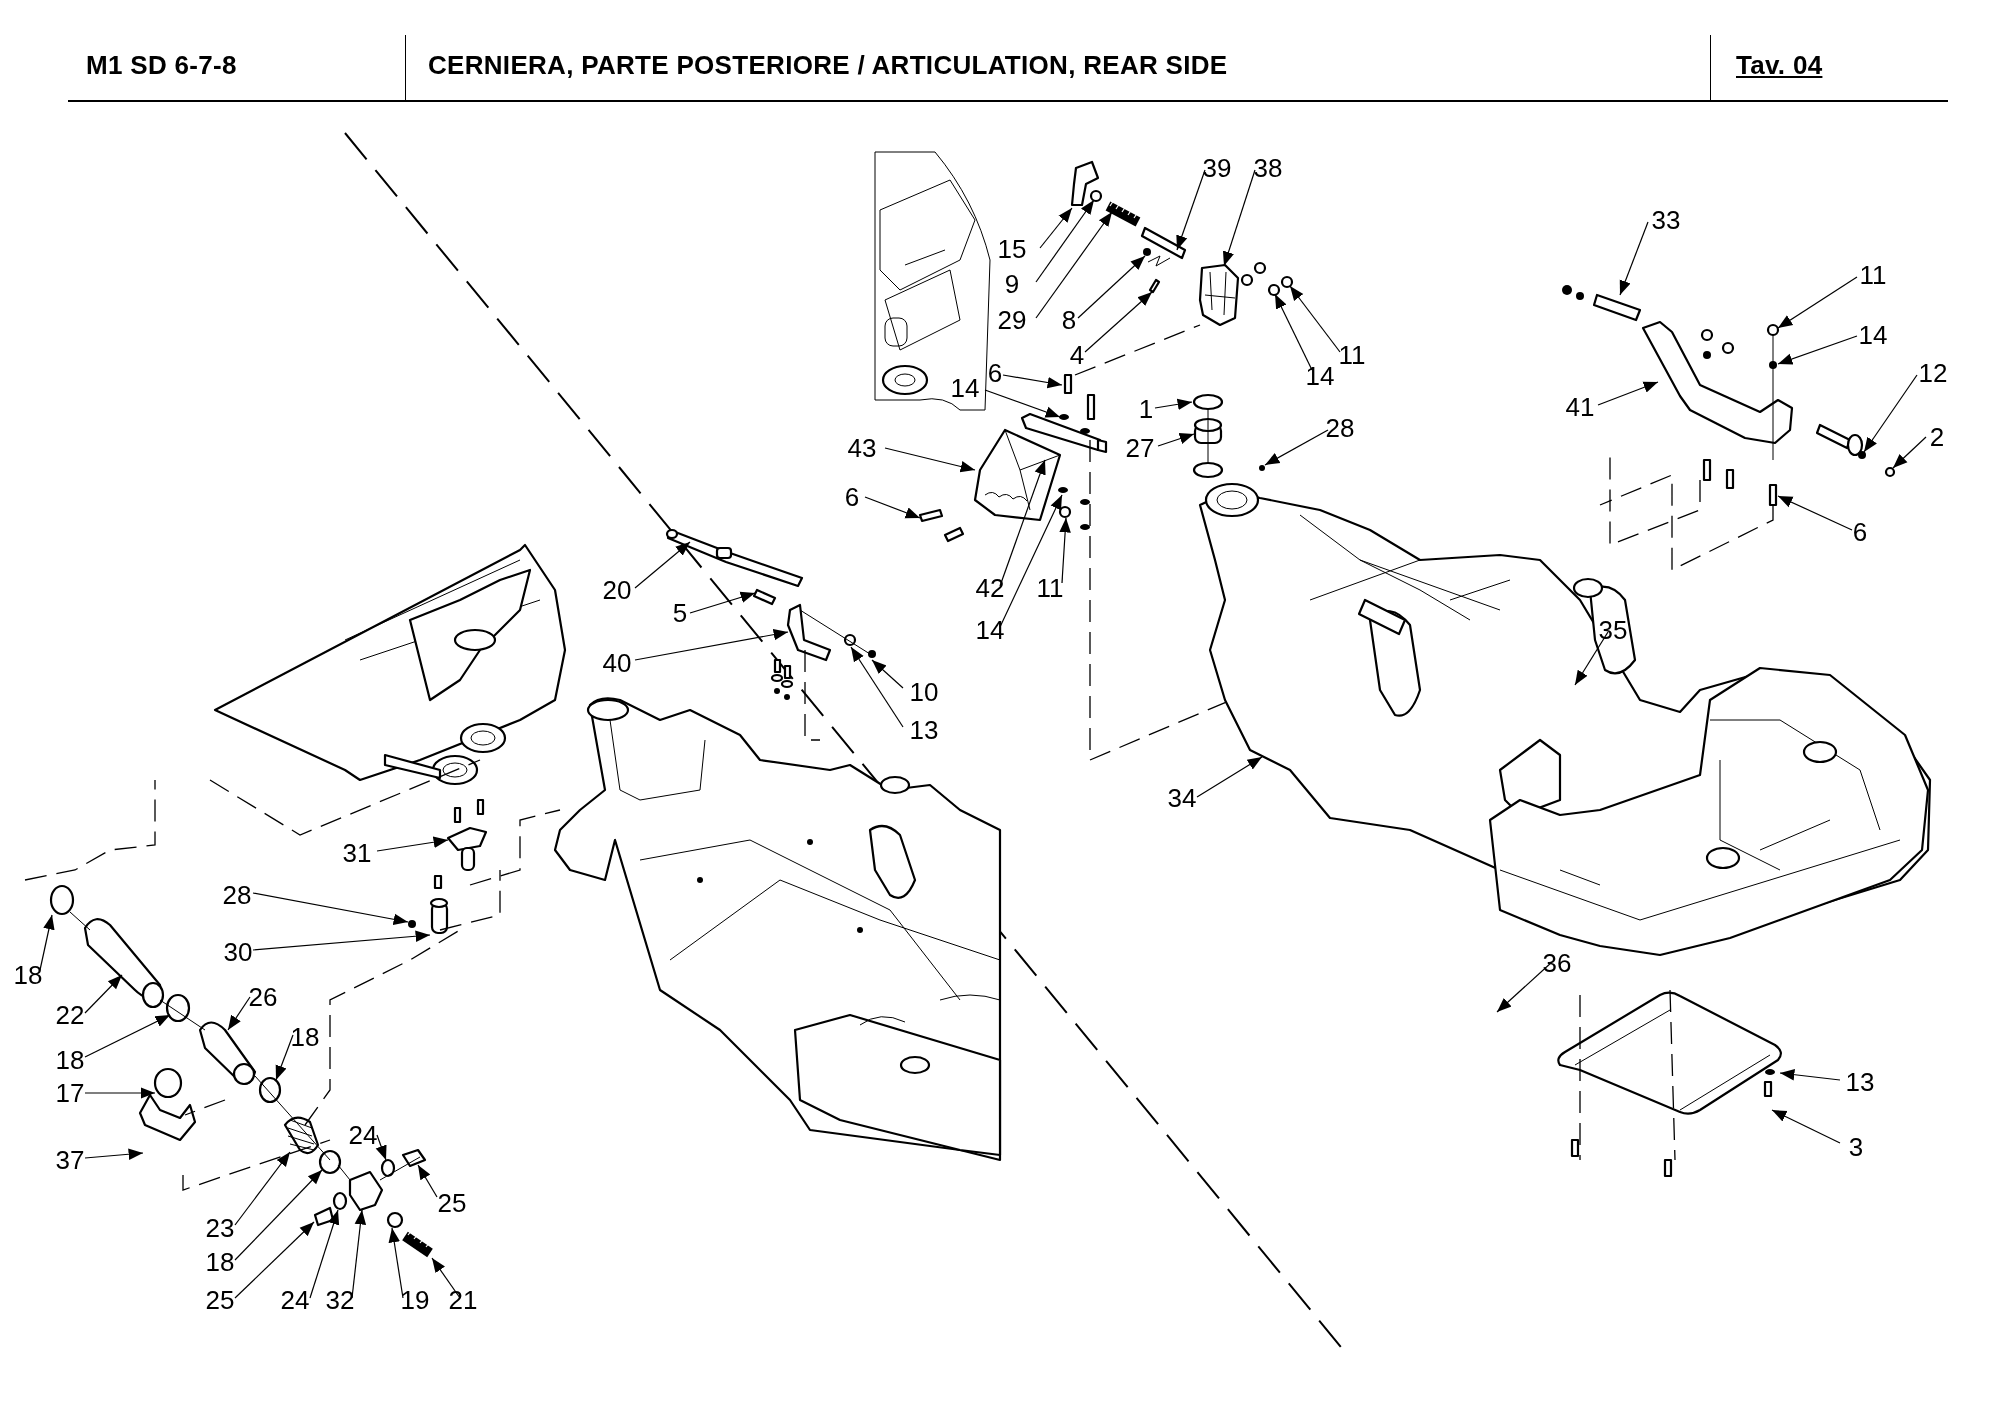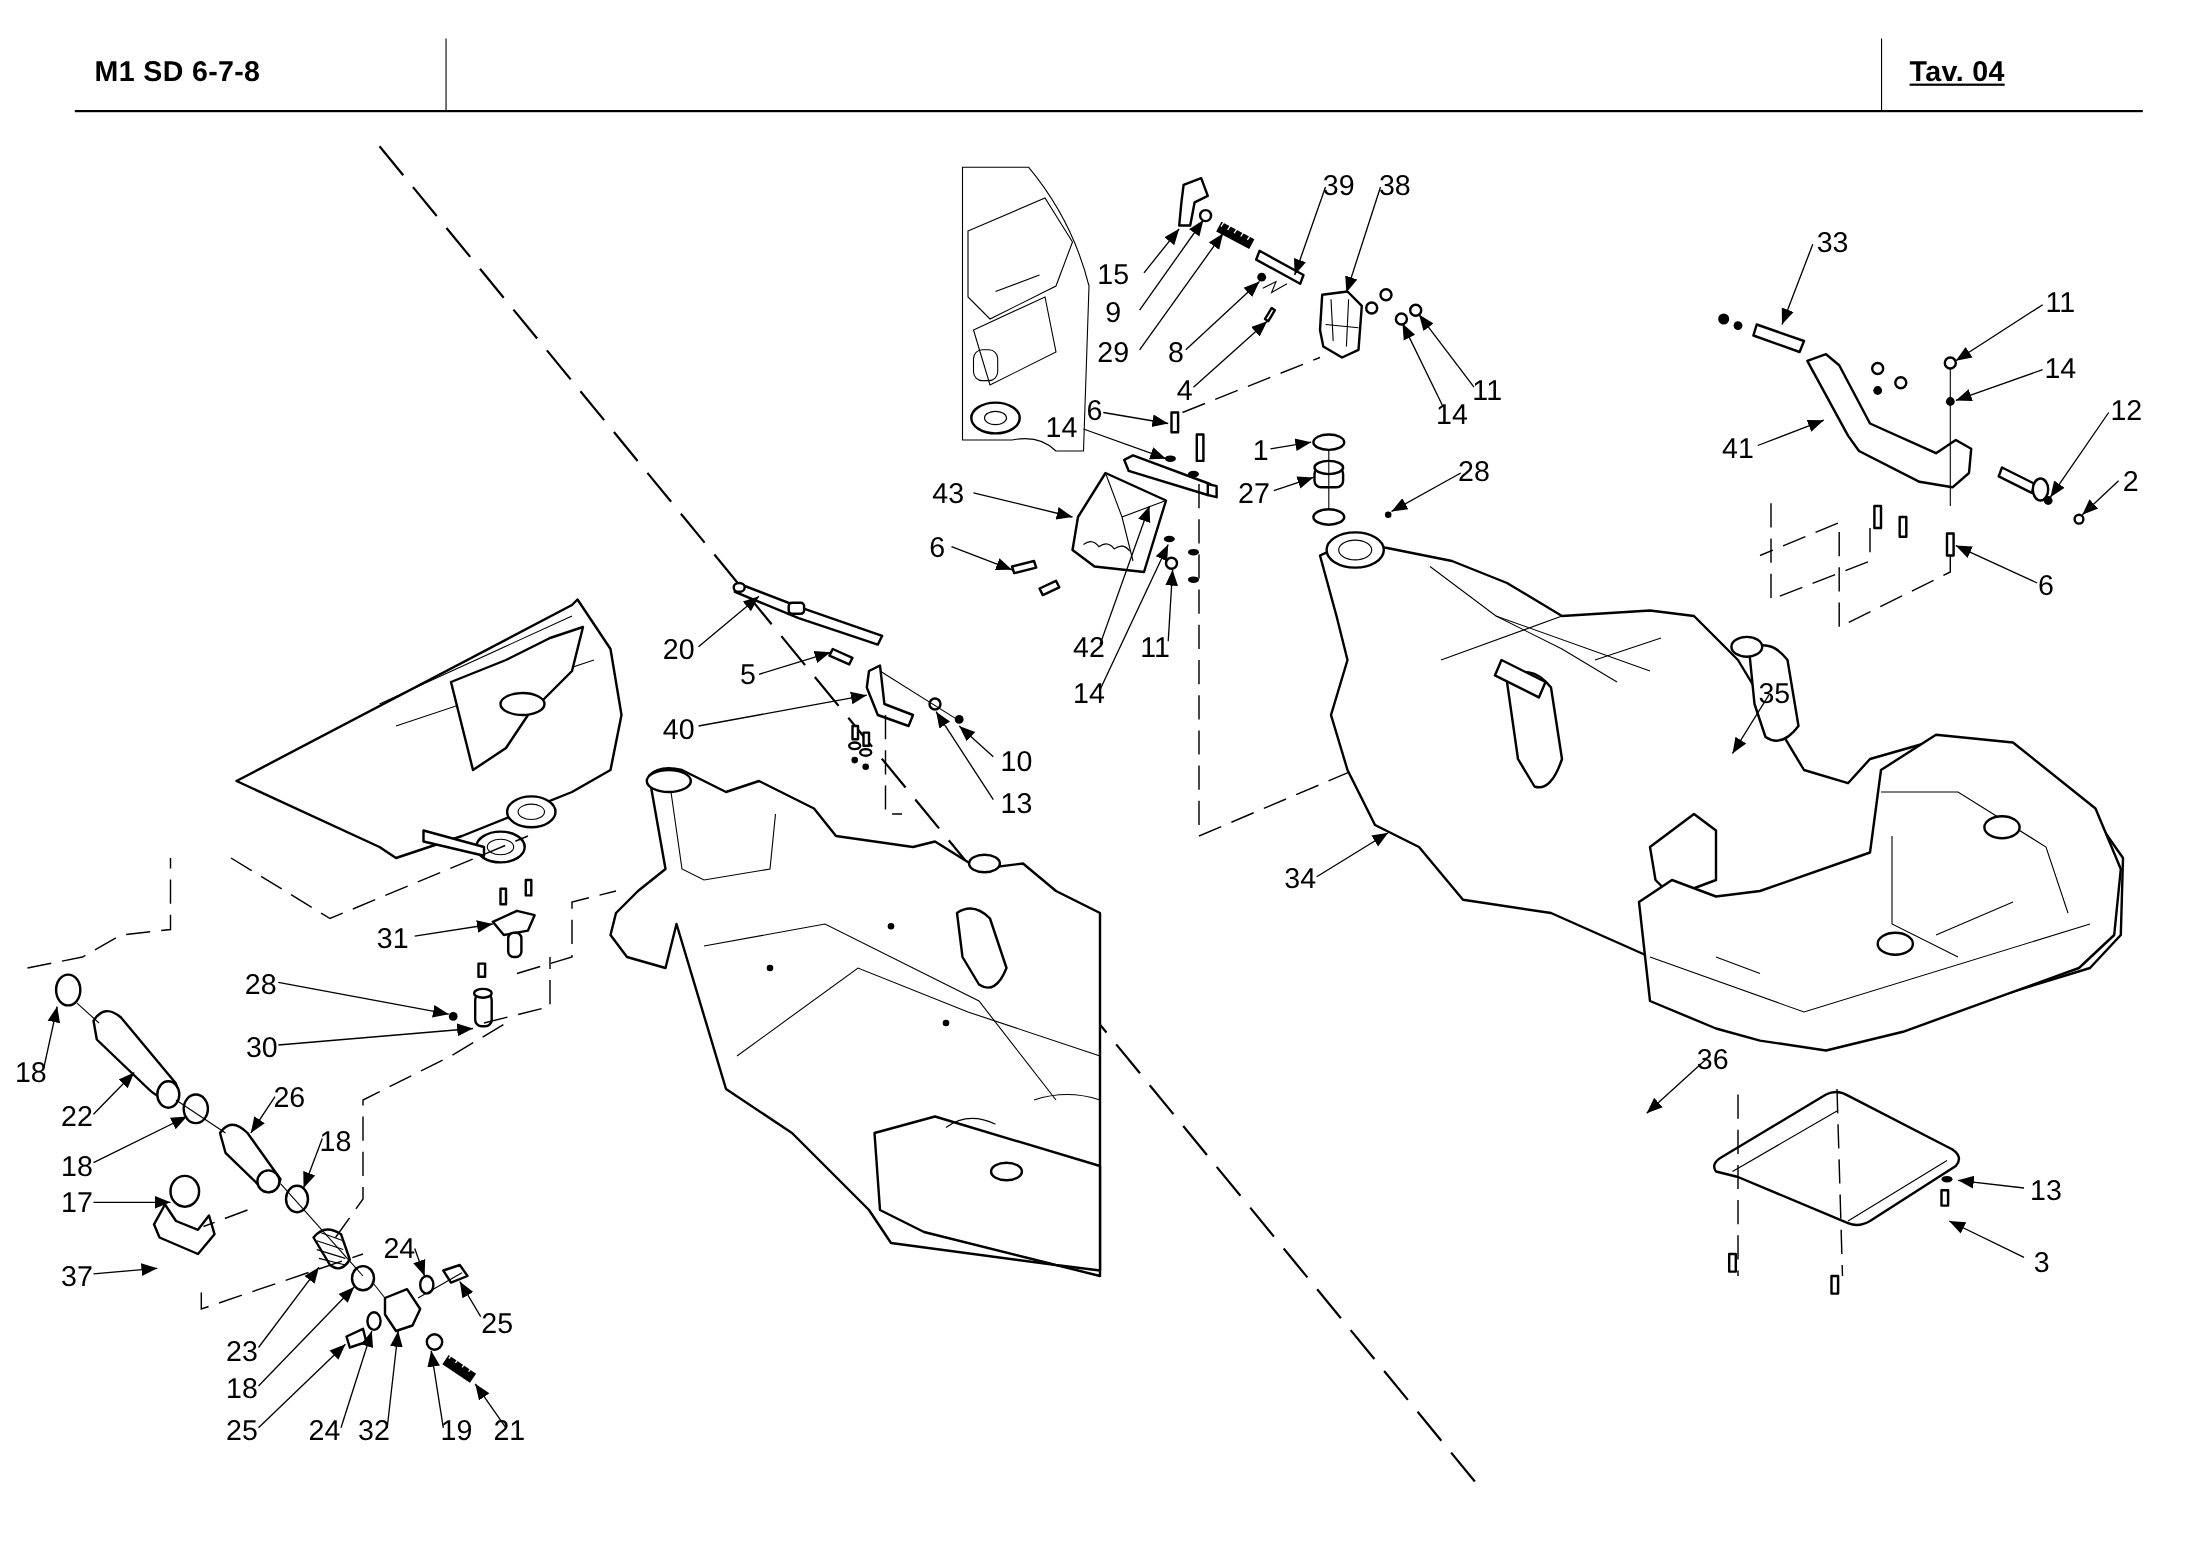--- a/index.html
+++ b/index.html
@@ -19,20 +19,21 @@
   .dash{stroke:#000;stroke-width:1.3;fill:none;stroke-dasharray:22 10;}
   .dashsep{stroke:#000;stroke-width:2;fill:none;stroke-dasharray:34 14;}
   .dot{fill:#000;}
 </style>
 </head>
 <body>
 
 <div class="hdr">
   <span class="txt" id="code">M1 SD 6-7-8</span>
   <div class="sep" style="left:405px"></div>
+  <span class="txt" id="title">CERNIERA, PARTE POSTERIORE / ARTICULATION, REAR SIDE</span>
   <div class="sep" style="left:1710px"></div>
   <span class="txt" id="tav">Tav.  04</span>
   <div class="rule"></div>
 </div>
 
 <svg id="drawing" width="2000" height="1414" viewBox="0 0 2000 1414">
   <defs>
     <marker id="ah" viewBox="0 0 10 10" refX="10" refY="5" markerWidth="12" markerHeight="12" orient="auto-start-reverse">
       <path d="M0,1 L10,5 L0,9 z" fill="#000"></path>
     </marker>

